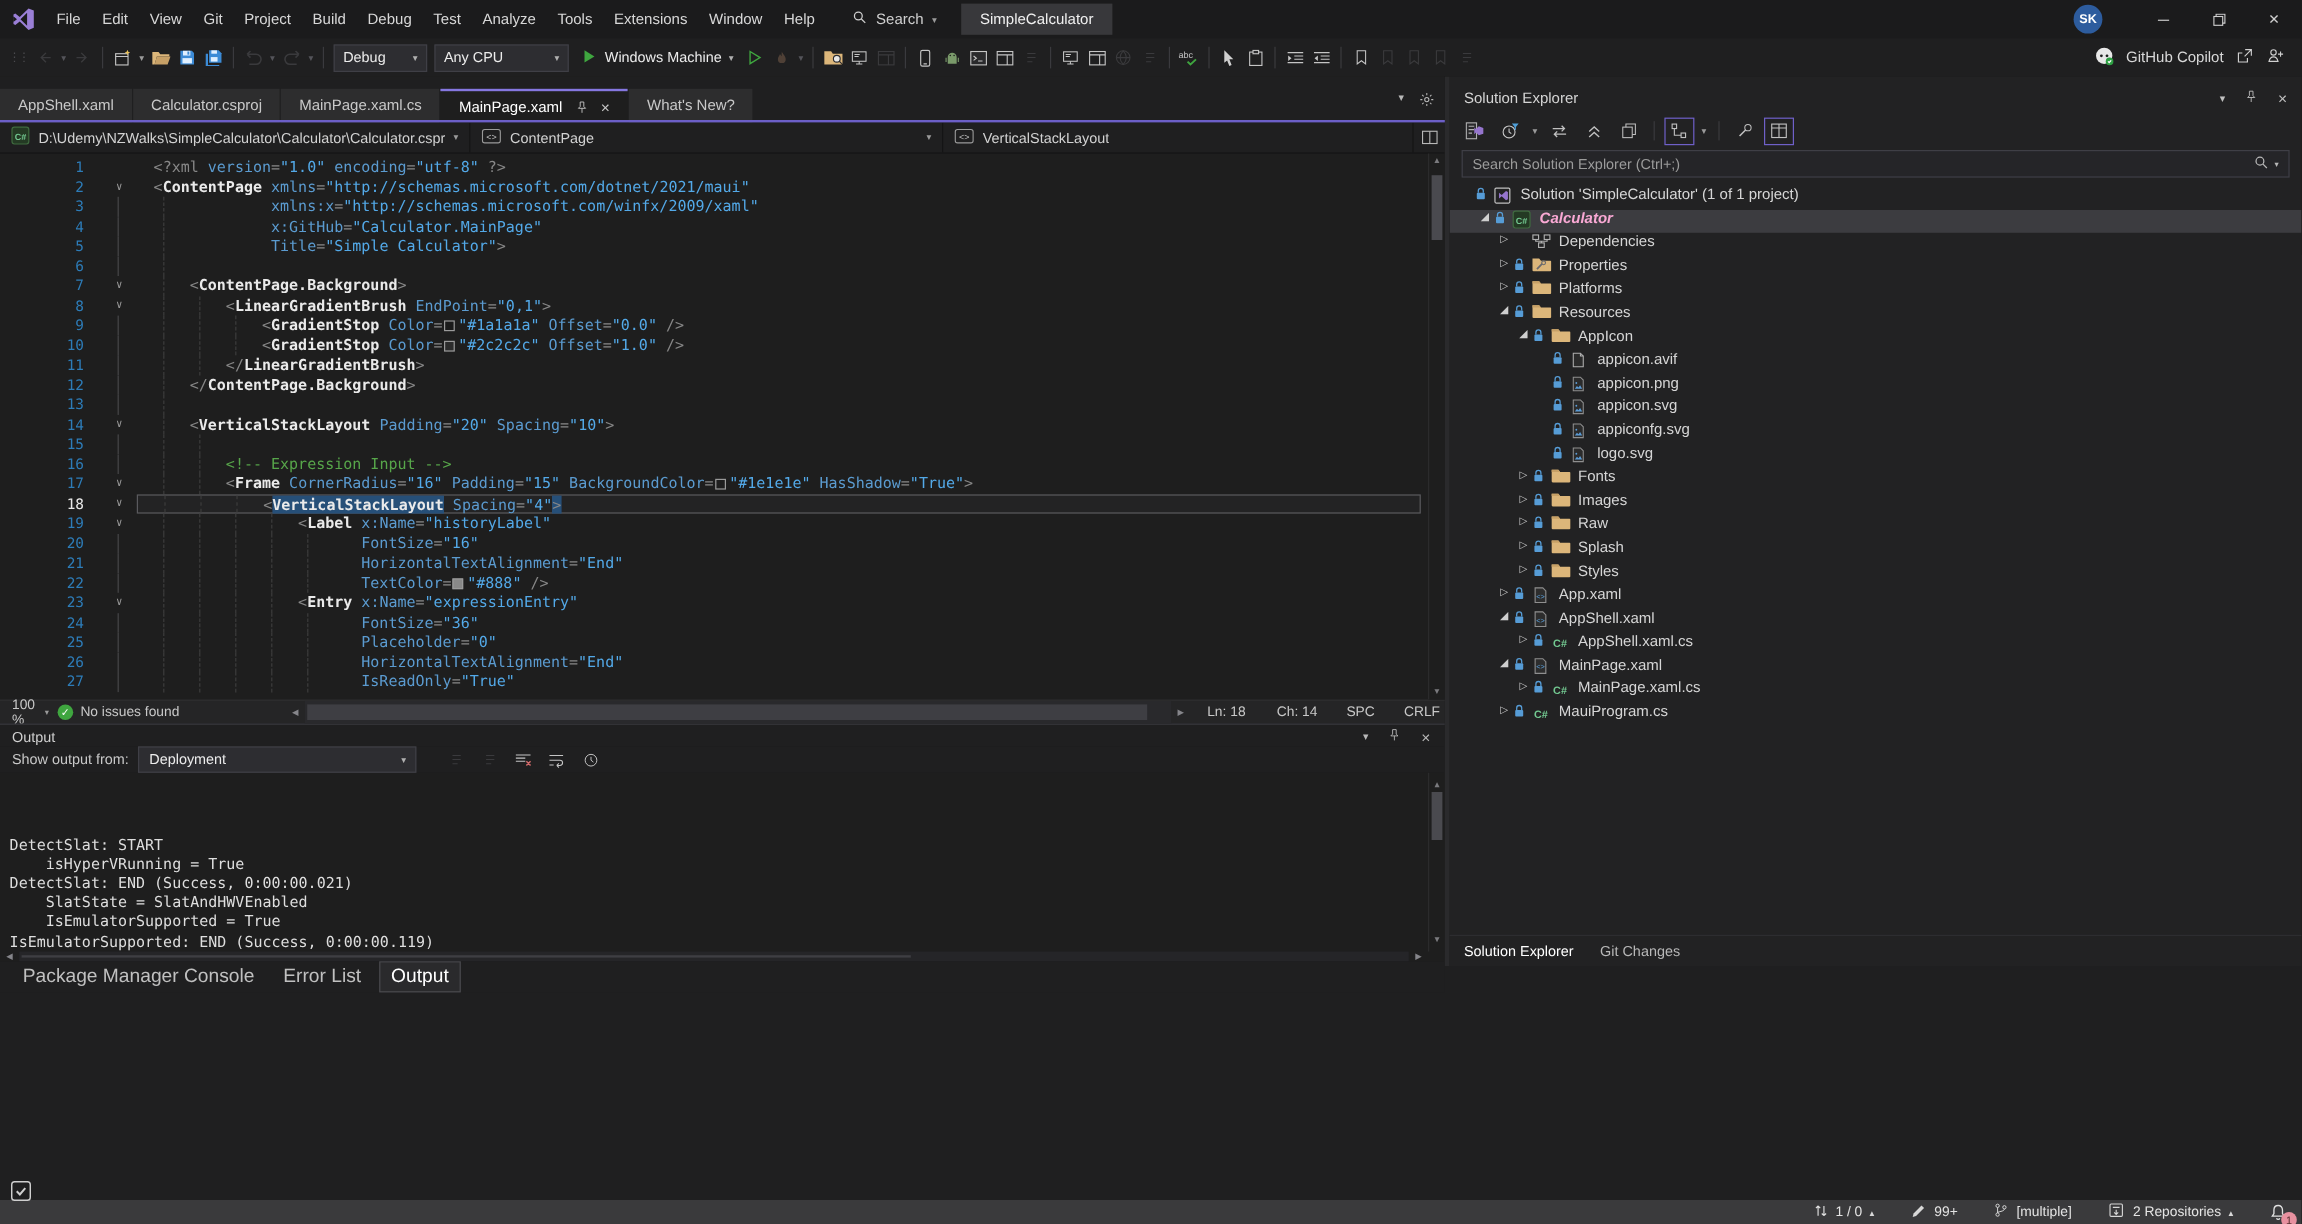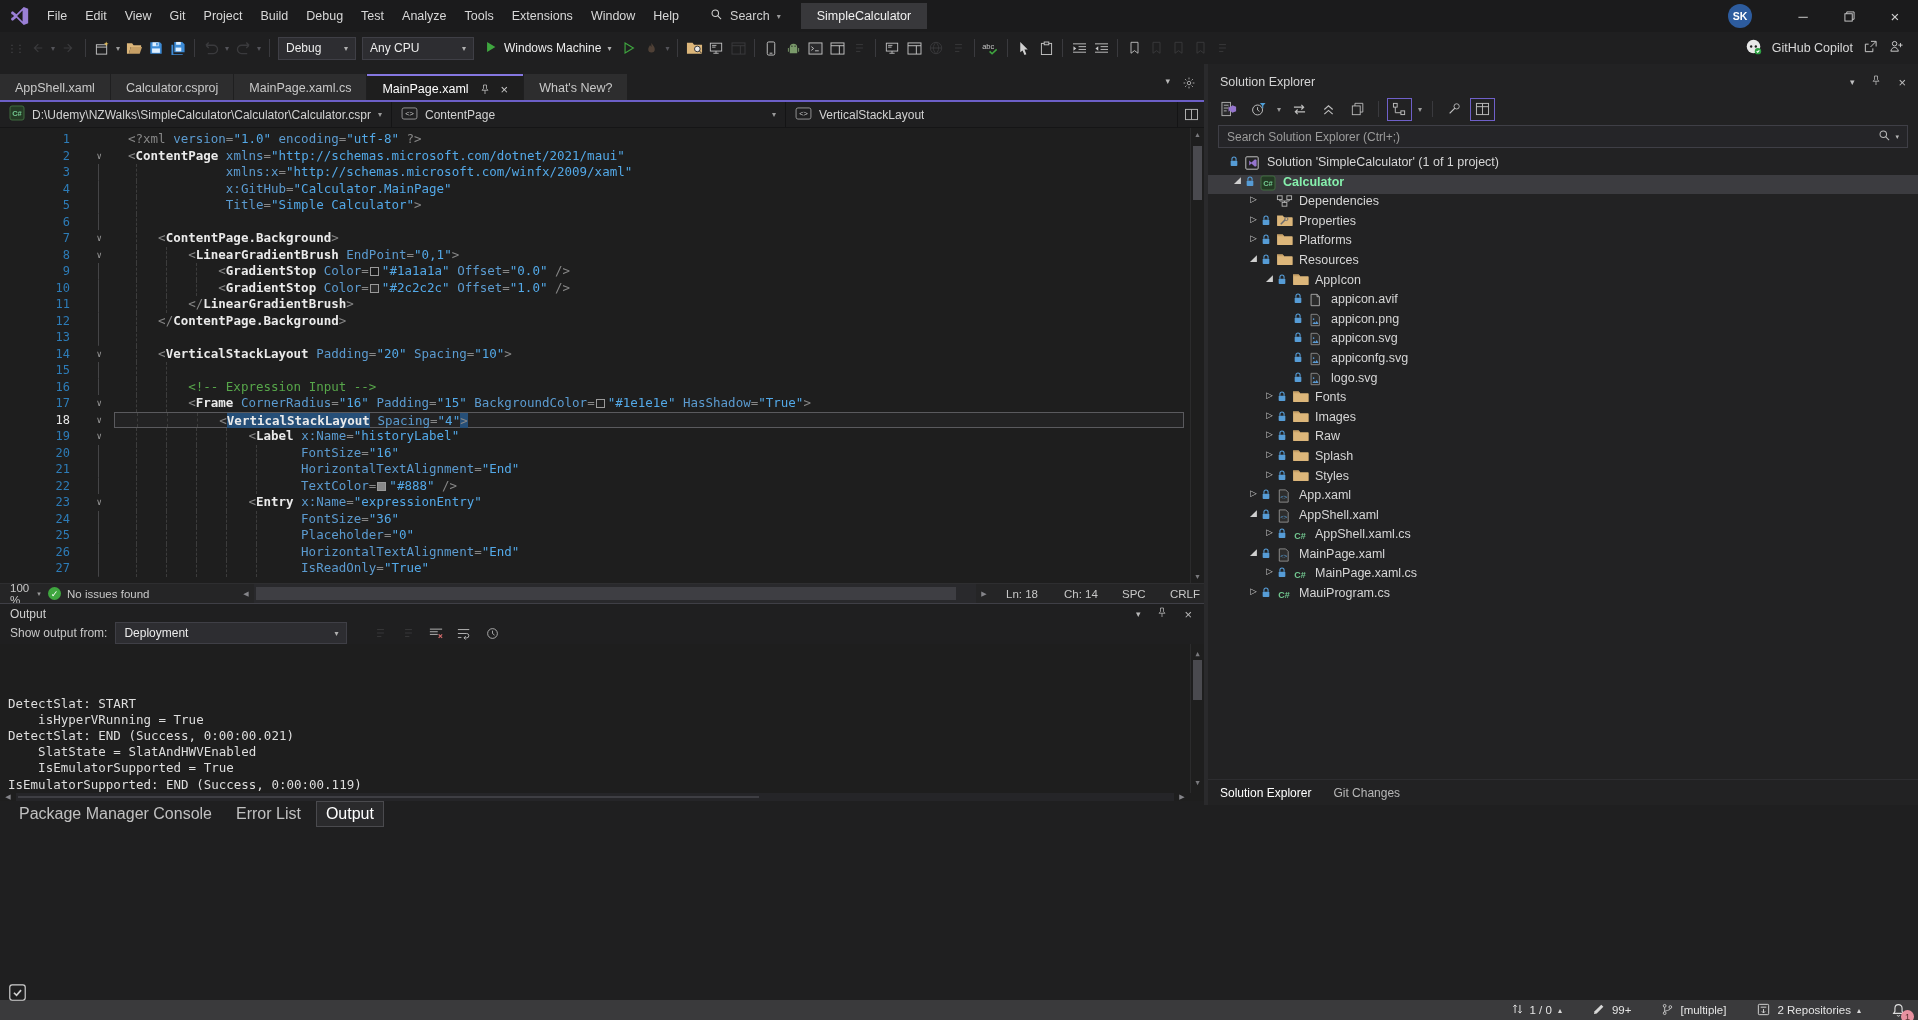--- a/index.html
+++ b/index.html
@@ -122,21 +122,21 @@
   .sesearch .mag { margin-left:auto; display:flex; align-items:center; gap:4px; color:#b8b8b8; }
   .sesearch .caret { font-size:7px; }
   .setree { flex:1; overflow:hidden; font-size:12.5px; color:#d6d6d6; padding-top:2px; }
   .trow { height:19.6px; display:flex; align-items:flex-start; white-space:nowrap; }
   .trow.selrow { background:#3c3c40; }
   .texp { width:15px; flex:none; color:#cfcfcf; font-size:8.5px; text-align:center; }
   .texp.open { font-size:9px; }
   .tlock { width:15px; flex:none; display:flex; align-items:center; }
   .ticon { width:20px; flex:none; display:flex; align-items:center; }
   .tlabel { padding-left:3px; }
-  .tlabel.bold { font-weight:bold; color:#86efac; }
+  .tlabel.bold { font-weight:bold; color:#f9a8d4;font-style:italic; }
   .sebtabs { height:26px; display:flex; align-items:center; padding-left:12px; gap:22px; font-size:12px; background:#222223; border-top:1px solid #2d2d30; }
   .sebtab { color:#b8b8b8; }
   .sebtab.active { color:#ffffff; }
 
   
   .void { height:195px; background:#1f1f20; }
   .statusbar { height:20px; background:#3a3a3c; display:flex; align-items:center; padding:0 12px; font-size:11.5px; color:#e4e4e4; }
   .sb-right { margin-left:auto; display:flex; align-items:center; gap:30px; }
   .sbitem { display:flex; align-items:center; gap:6px; }
   .sbitem .caret { font-size:8px; color:#d8d8d8; }

